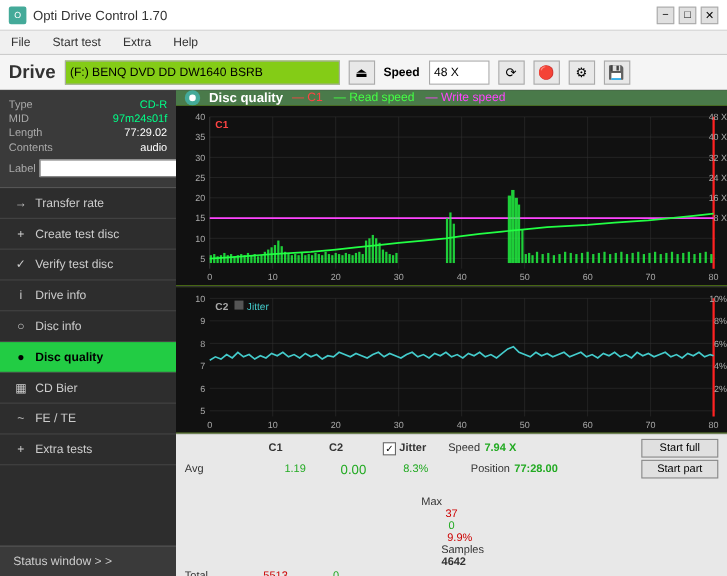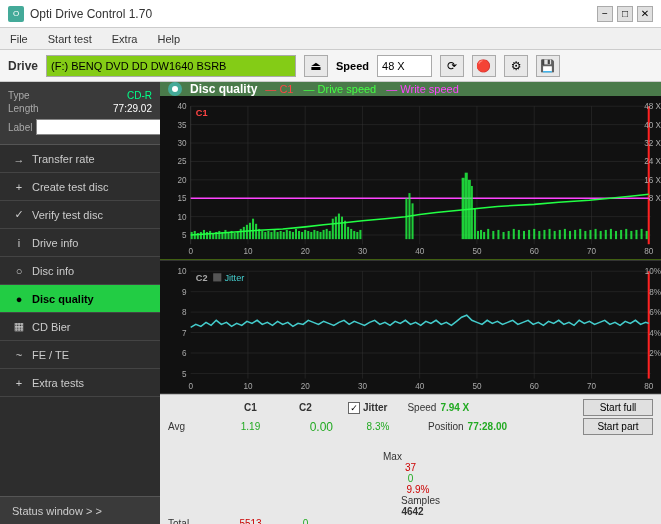--- a/index.html
+++ b/index.html
@@ -11,21 +11,21 @@
     .titlebar-icon { width: 16px; height: 16px; background: #4a9; border-radius: 2px; display: flex; align-items: center; justify-content: center; color: white; font-size: 8px; }
     .titlebar-controls { display: flex; gap: 4px; }
     .titlebar-btn { width: 16px; height: 16px; border: 1px solid #aaa; background: #e0e0e0; font-size: 10px; cursor: pointer; display: flex; align-items: center; justify-content: center; }
     
     
     .menubar { background: #f0f0f0; height: 22px; display: flex; align-items: center; padding: 0 4px; border-bottom: 1px solid #ccc; gap: 8px; }
     .menu-item { padding: 2px 6px; font-size: 11px; color: #333; cursor: pointer; }
     
     
     .drivebar { background: #f5f5f5; height: 32px; display: flex; align-items: center; padding: 0 8px; border-bottom: 1px solid #ccc; gap: 8px; }
-    .drive-label { font-size: 12px; font-weight: bold; color: #333; }
+    .drive-label { font-size: 17px; font-weight: bold; color: #333; }
     .drive-select { display: flex; align-items: center; background: #84cc16; border: 1px solid #aaa; height: 22px; flex: 1; max-width: 250px; padding: 0 4px; font-size: 11px; }
     .drive-icons { display: flex; gap: 4px; align-items: center; }
     .drive-icon-btn { width: 24px; height: 22px; border: 1px solid #aaa; background: #e8e8e8; display: flex; align-items: center; justify-content: center; cursor: pointer; font-size: 12px; }
     .speed-label { font-size: 11px; font-weight: bold; }
     .speed-select { background: white; border: 1px solid #aaa; height: 22px; padding: 0 4px; font-size: 11px; display: flex; align-items: center; min-width: 55px; }
     
     
     .main { display: flex; height: calc(524px - 28px - 22px - 32px); }
     
     
@@ -110,22 +110,30 @@
 <div class="main">
 
   <div class="sidebar">
 
     <div class="disc-section">
       <div class="disc-field">
         <span class="disc-field-label">Type</span>
         <span class="disc-field-value">CD-R</span>
       </div>
       <div class="disc-field">
+        <span class="disc-field-label">MID</span>
+        <span class="disc-field-value">97m24s01f</span>
+      </div>
+      <div class="disc-field">
         <span class="disc-field-label">Length</span>
         <span class="disc-field-value white">77:29.02</span>
+      </div>
+      <div class="disc-field">
+        <span class="disc-field-label">Contents</span>
+        <span class="disc-field-value white">audio</span>
       </div>
       <div class="label-row">
         <span class="disc-field-label">Label</span>
         <input class="label-input" type="text" style="">
         <div class="label-btn">🔍</div>
       </div>
     </div>
 
     <div class="nav-items">
       <div class="nav-item">
@@ -173,21 +181,21 @@
 
   <div class="content">
 
     <div class="chart-header">
       <div style="width:14px;height:14px;background:#4a9;border-radius:50%;display:flex;align-items:center;justify-content:center;">
         <div style="width:6px;height:6px;background:white;border-radius:50%;"></div>
       </div>
       <span class="chart-title">Disc quality</span>
       <div class="legend">
         <span class="legend-c1">— <span>C1</span></span>
-        <span class="legend-rs">— <span>Drive speed</span></span>
+        <span class="legend-rs">— <span>Read speed</span></span>
         <span class="legend-ws">— <span>Write speed</span></span>
       </div>
     </div>
 
     <div class="charts">
 
       <div class="chart-container" style="flex: 1.4;">
         <svg width="100%" height="100%" viewBox="0 0 490 160" preserveAspectRatio="none">
 
           <rect width="490" height="160" fill="#111"></rect>
@@ -420,21 +428,21 @@
         </div>
         <div style="margin-left:20px;font-size:10px;color:#333;">Speed</div>
         <div style="margin-left:4px;font-size:10px;font-weight:bold;color:#22aa22;">7.94 X</div>
         <div style="margin-left:auto;display:flex;flex-direction:column;gap:3px;">
           <button class="start-btn">Start full</button>
         </div>
       </div>
 
       <div style="display:flex; align-items:center; margin-bottom:16px;">
         <div style="width:55px;font-size:10px;color:#333;">Avg</div>
-        <div style="width:55px;text-align:center;font-size:10px;color:#22aa22;">1.19</div>
+        <div style="width:55px;text-align:right;font-size:10px;color:#22aa22;">1.19</div>
         <div style="width:55px;text-align:right;font-size:12px;color:#22aa22;">0.00</div>
         <div style="width:60px;text-align:center;font-size:10px;color:#22aa22;margin-left:15px;">8.3%</div>
         <div style="margin-left:20px;font-size:10px;color:#333;">Position</div>
         <div style="margin-left:4px;font-size:10px;font-weight:bold;color:#22aa22;">77:28.00</div>
         <div style="margin-left:auto;">
           <button class="start-btn">Start part</button>
         </div>
       </div>
 
       <div style="display:flex; align-items:center; margin-bottom:1px;flex-direction:column;">

